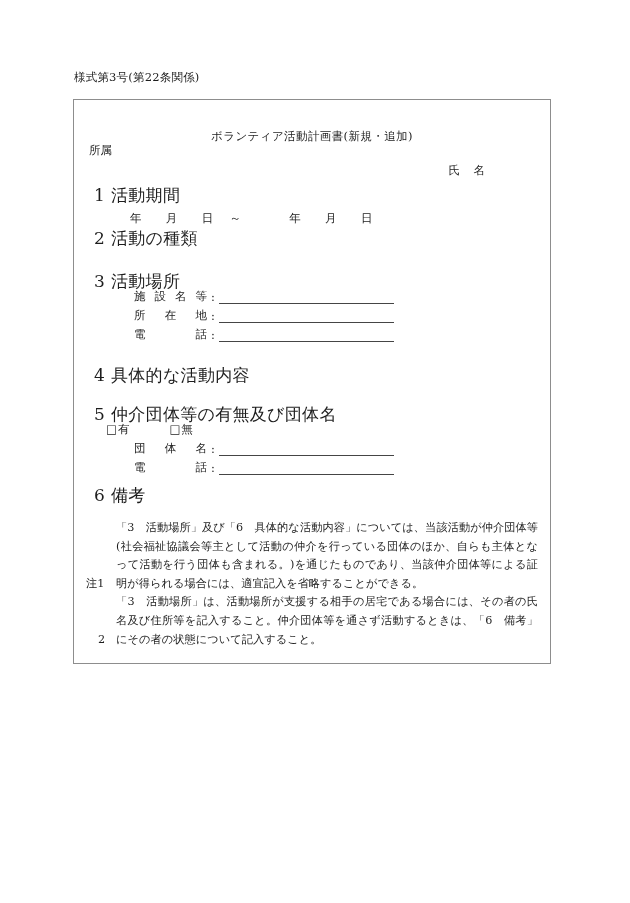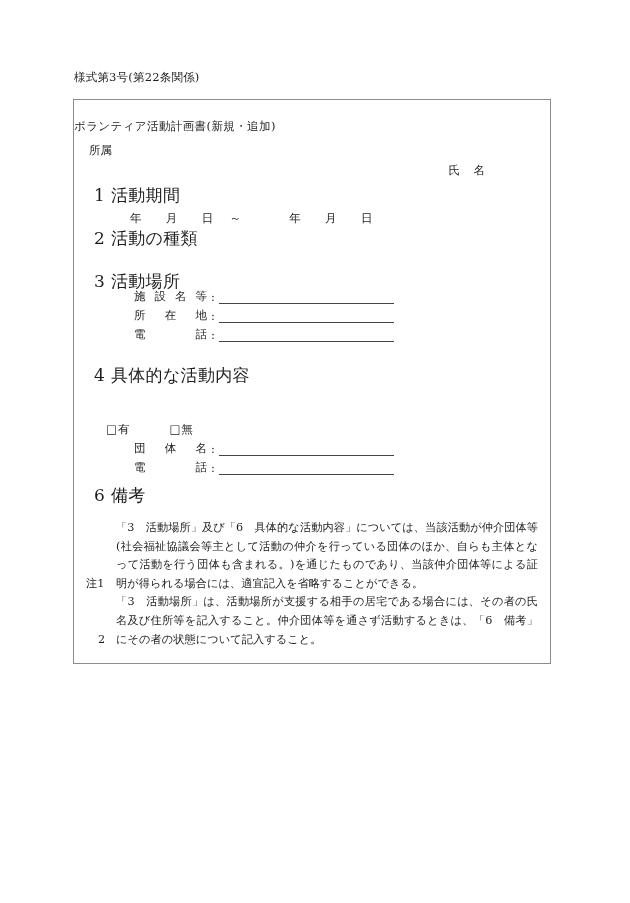--- a/index.html
+++ b/index.html
@@ -48,22 +48,23 @@
   .inner {
     position: absolute;
     left: 0; top: 0;
     width: 100%;
     height: 100%;
   }
 
   .doc-title {
     position: absolute;
     left: 0;
-    top: 19px;
+    top: 29px;
     width: 100%;
+    text-align: center;
     font-size: 11.5px;
     letter-spacing: 0.4px;
   }
 
   .affiliation {
     position: absolute;
     left: 15px;
     top: 43px;
     font-size: 11.5px;
   }
@@ -215,20 +216,23 @@
       <div class="field" style="top:227px">
         <span class="flabel">電話</span>
           <span class="colon">:</span>
           <span class="rule"></span>
       </div>
 
       <div class="sec" style="top:264px">
         <span class="num">4</span><span class="sec-title">具体的な活動内容</span>
       </div>
 
+      <div class="sec" style="top:303px">
+        <span class="num">5</span><span class="sec-title">仲介団体等の有無及び団体名</span>
+      </div>
       <div class="checks" style="top:322px">
         <span class="chk-item"><span class="cbox">□</span><span>有</span></span><span class="chk-gap-wide"></span><span class="chk-item"><span class="cbox">□</span><span>無</span></span>
       </div>
       <div class="field" style="top:341px">
         <span class="flabel">団体名</span>
           <span class="colon">:</span>
           <span class="rule"></span>
       </div>
       <div class="field" style="top:360px">
         <span class="flabel">電話</span>

